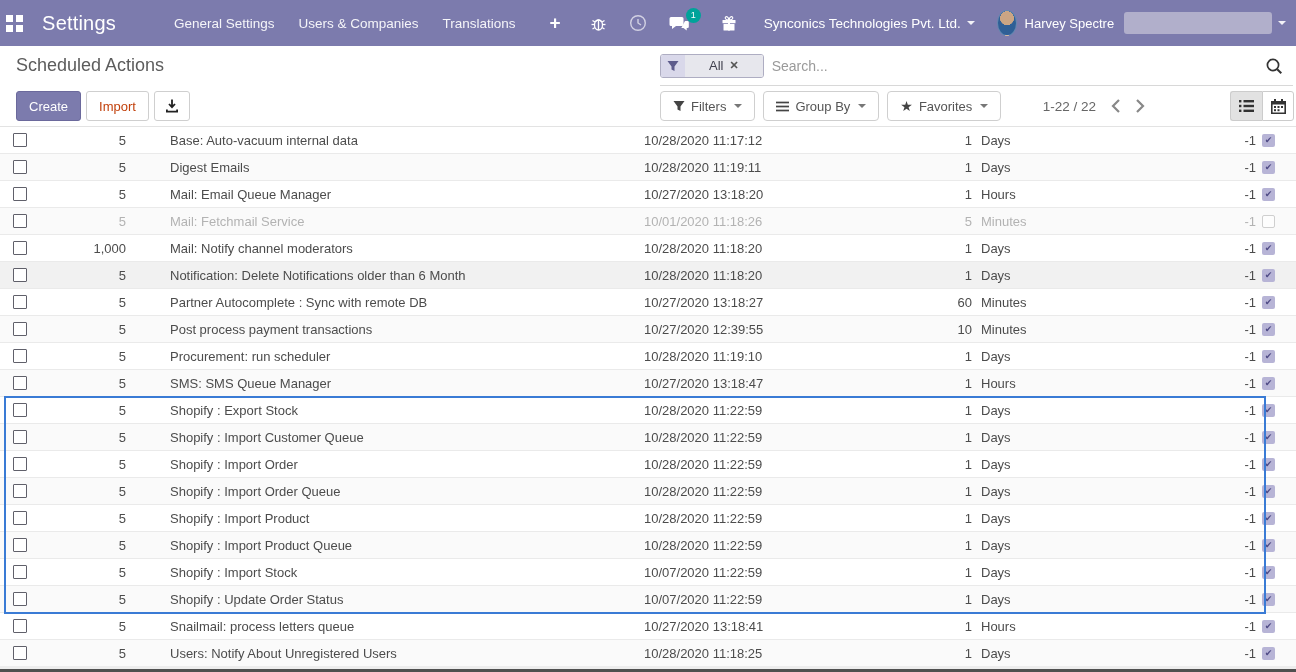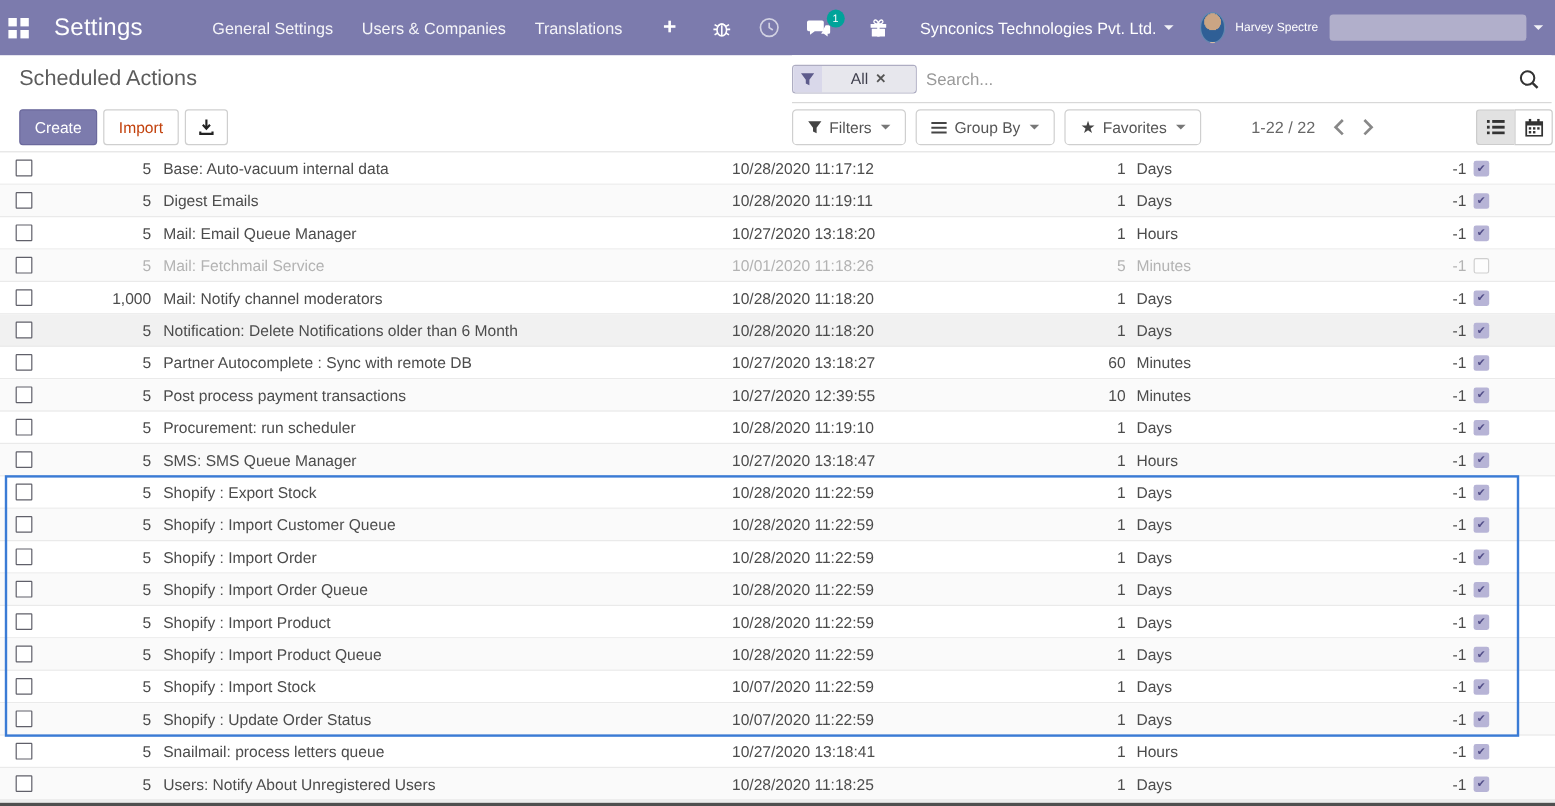--- a/index.html
+++ b/index.html
@@ -18,21 +18,21 @@
   .nav-plus { font-size:19px; font-weight:bold; margin:0 18px 0 22px; cursor:pointer; }
   .badge { position:absolute; top:-7px; right:-11px; background:#00a39a; color:#fff;
     border-radius:50%; width:15px; height:15px; font-size:9px; display:flex;
     align-items:center; justify-content:center; }
   .caret { display:inline-block; width:0; height:0; border-left:4px solid transparent;
     border-right:4px solid transparent; border-top:4px solid rgba(255,255,255,.9); margin-left:6px; }
   .nav-company { margin-left:16px; display:flex; align-items:center; cursor:pointer; font-size:13.5px; white-space:nowrap; }
   .avatar { width:26px; height:26px; border-radius:50%; margin-left:22px;
     background:radial-gradient(circle at 50% 30%, #caa584 0 36%, #2f5f96 37% 100%);
     border:1px solid rgba(255,255,255,.25); }
-  .nav-user { margin-left:8px; font-size:10px; white-space:nowrap; cursor:pointer; }
+  .nav-user { margin-left:8px; font-size:13px; white-space:nowrap; cursor:pointer; }
   .redacted { margin-left:10px; width:200px; height:22px; border-radius:3px; background:#b1afcb; }
   .nav-end-caret { margin:0 10px 0 6px; }
 
   
   .titlebar { position:absolute; top:46px; left:0; width:1296px; height:40px; }
   .page-title { position:absolute; left:16px; top:9px; font-size:18px; color:#5c5c5c; }
   .searchbar { position:absolute; left:660px; right:3px; top:0; height:40px;
     border-bottom:1px solid #d8d8d8; display:flex; align-items:center; background:#fff; }
   .facet { display:flex; align-items:stretch; border:1px solid #aeadc2; border-radius:3px;
     overflow:hidden; height:24px; margin-right:8px; cursor:pointer; }
@@ -66,21 +66,21 @@
 
   
   .listview { position:absolute; top:126px; left:0; width:1296px; }
   .rows { position:relative; border-top:1px solid #e3e3e3; }
   .row { display:flex; align-items:center; height:27px; border-bottom:1px solid #eaeaea; cursor:pointer; }
   .row:nth-child(odd) { background:#fafafa; }
   .row:nth-child(7) { background:#f1f1f1; }
   .c-select { width:40px; display:flex; justify-content:center; }
   .sel-box { width:14px; height:14px; border:1.5px solid #60606a; border-radius:1px; background:#fff; cursor:pointer; }
   .c-calls { width:88px; text-align:right; padding-right:2px; }
-  .c-name  { width:482px; padding-left:8px; white-space:nowrap; overflow:hidden; }
+  .c-name  { width:482px; padding-left:8px; white-space:nowrap; overflow:hidden;margin-left:34px; }
   .c-date  { width:210px; }
   .c-int   { width:118px; text-align:right; }
   .c-unit  { width:160px; padding-left:9px; }
   .c-prio  { width:124px; text-align:right; }
   .c-active{ width:36px; display:flex; justify-content:flex-start; padding-left:6px; }
   .act-box { width:13px; height:13px; border-radius:2px; background:#b7b4d6; color:#514d87;
     font-size:9px; display:flex; align-items:center; justify-content:center; cursor:pointer; }
   .act-box.off { background:#fdfdfd; border:1px solid #cfcfcf; color:transparent; }
   .row.muted .c-calls, .row.muted .c-name, .row.muted .c-date,
   .row.muted .c-int, .row.muted .c-unit, .row.muted .c-prio { color:#b3b3b3; }

